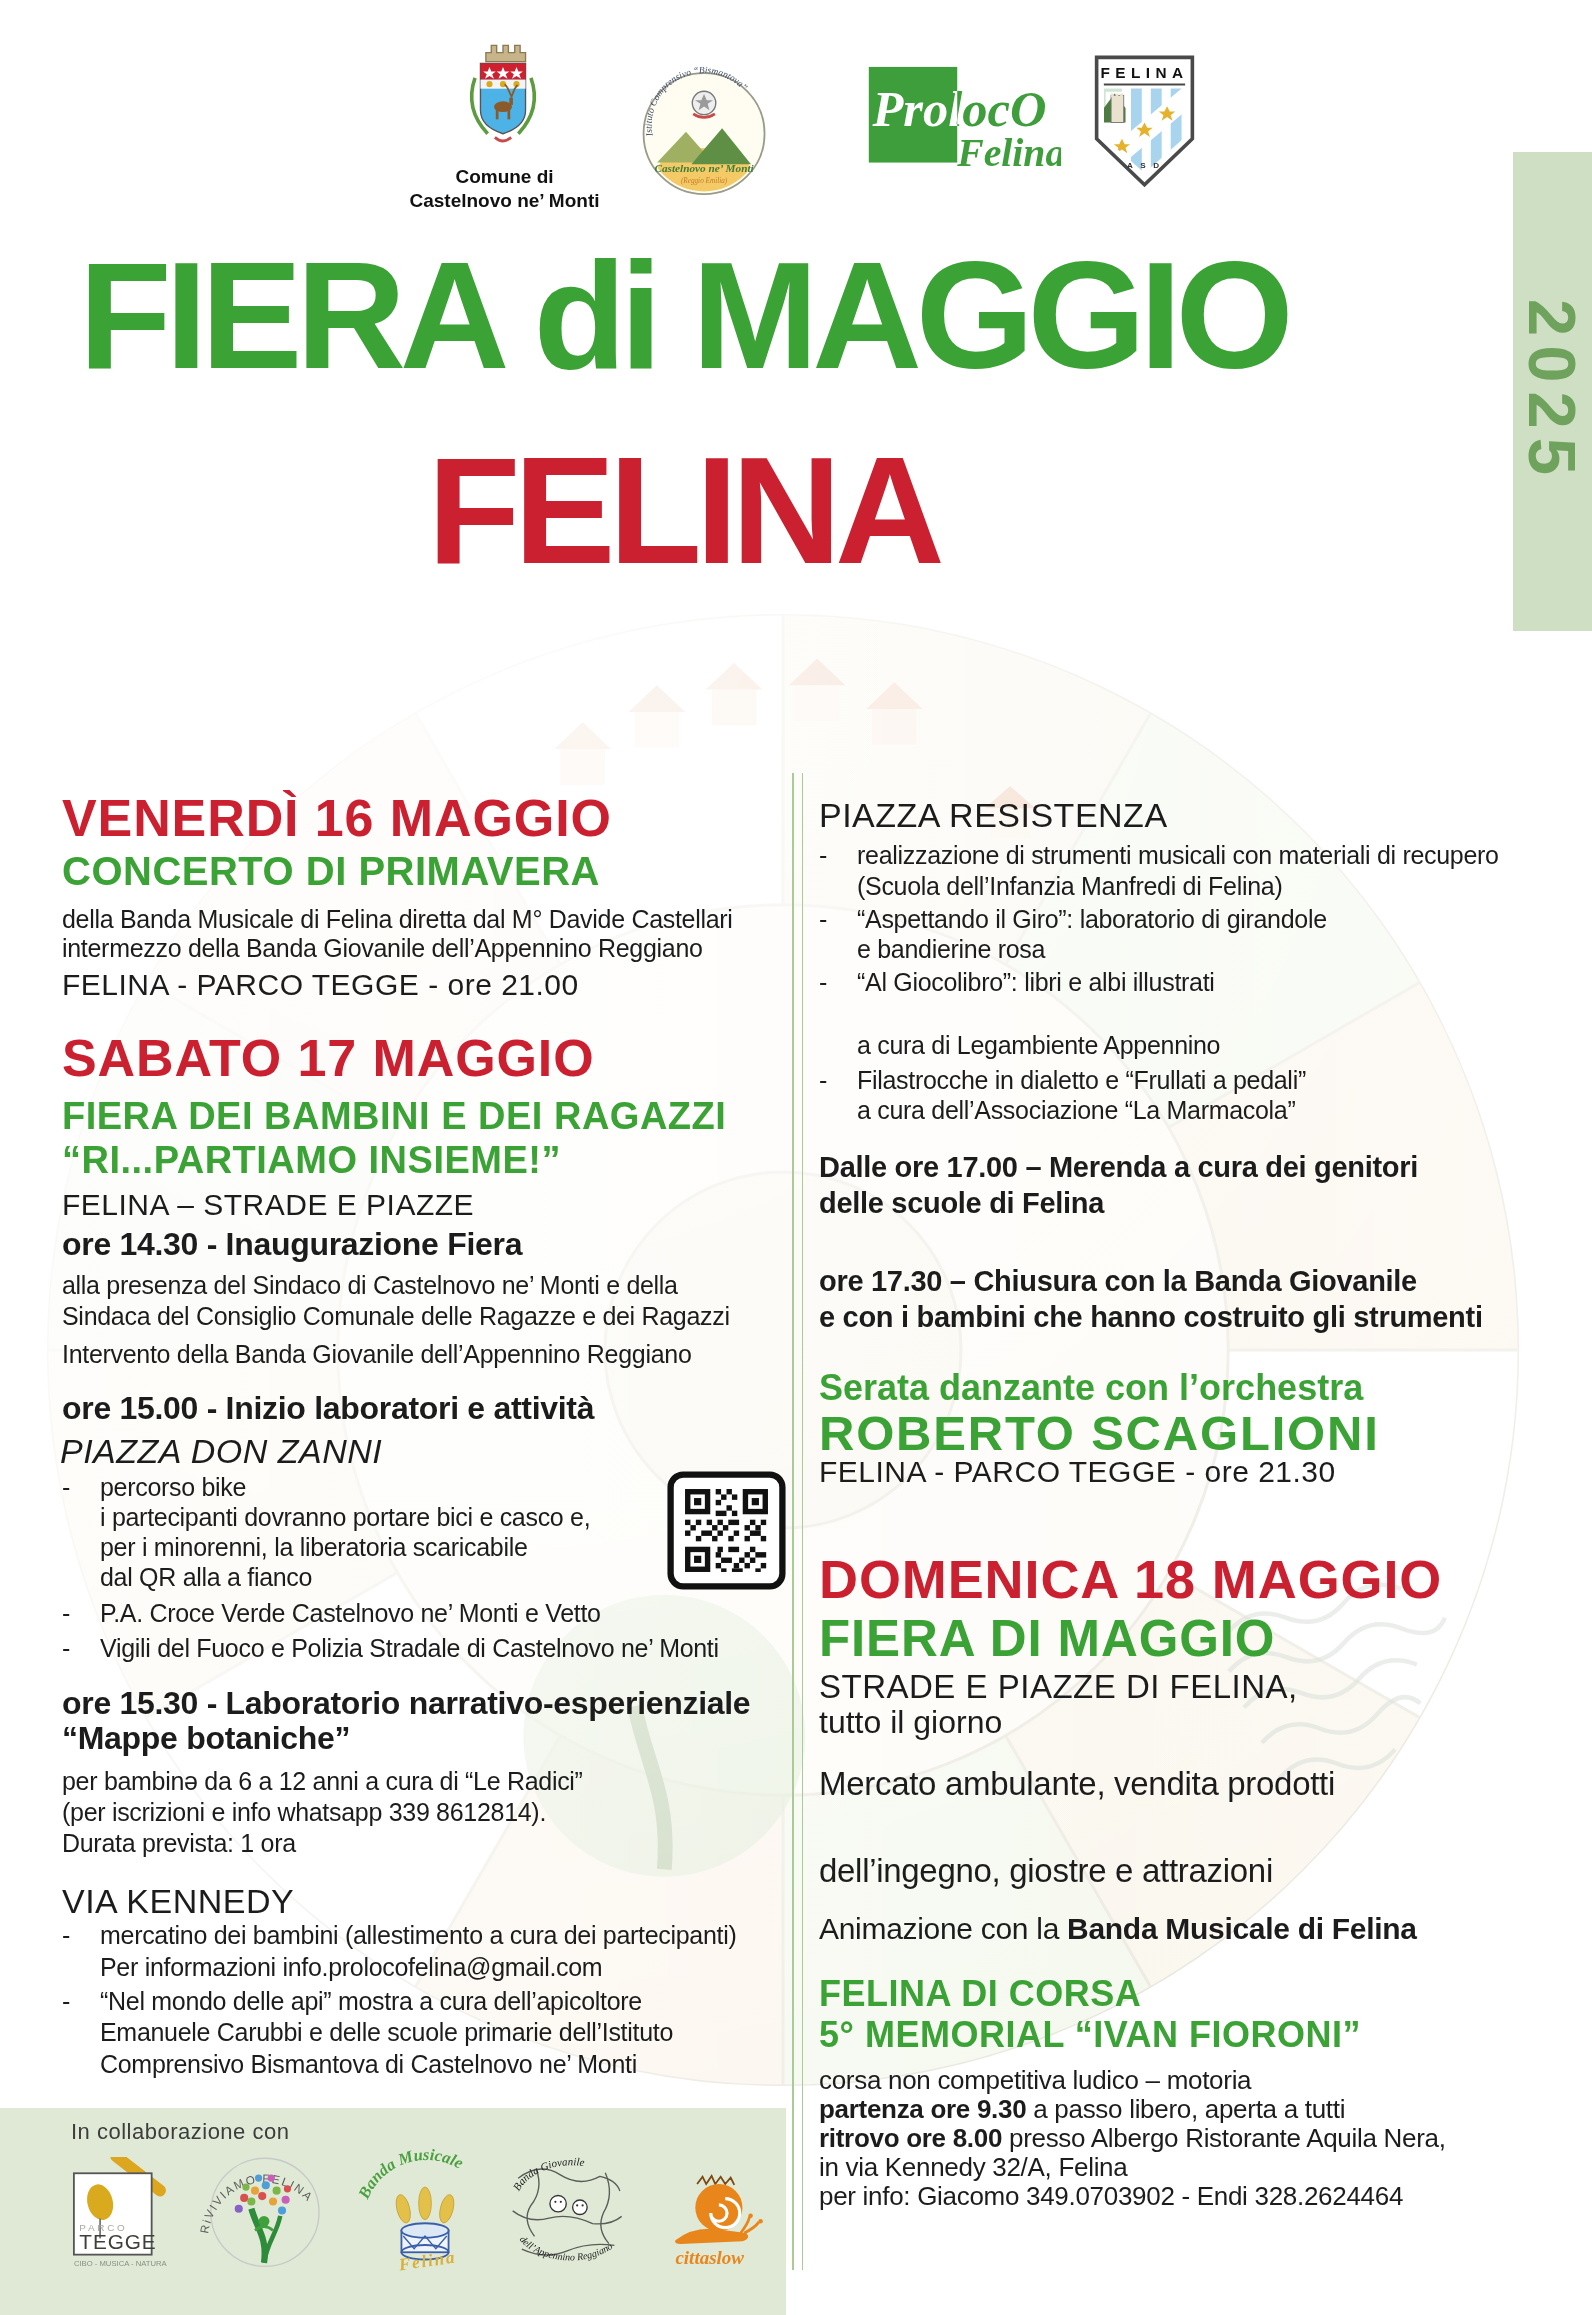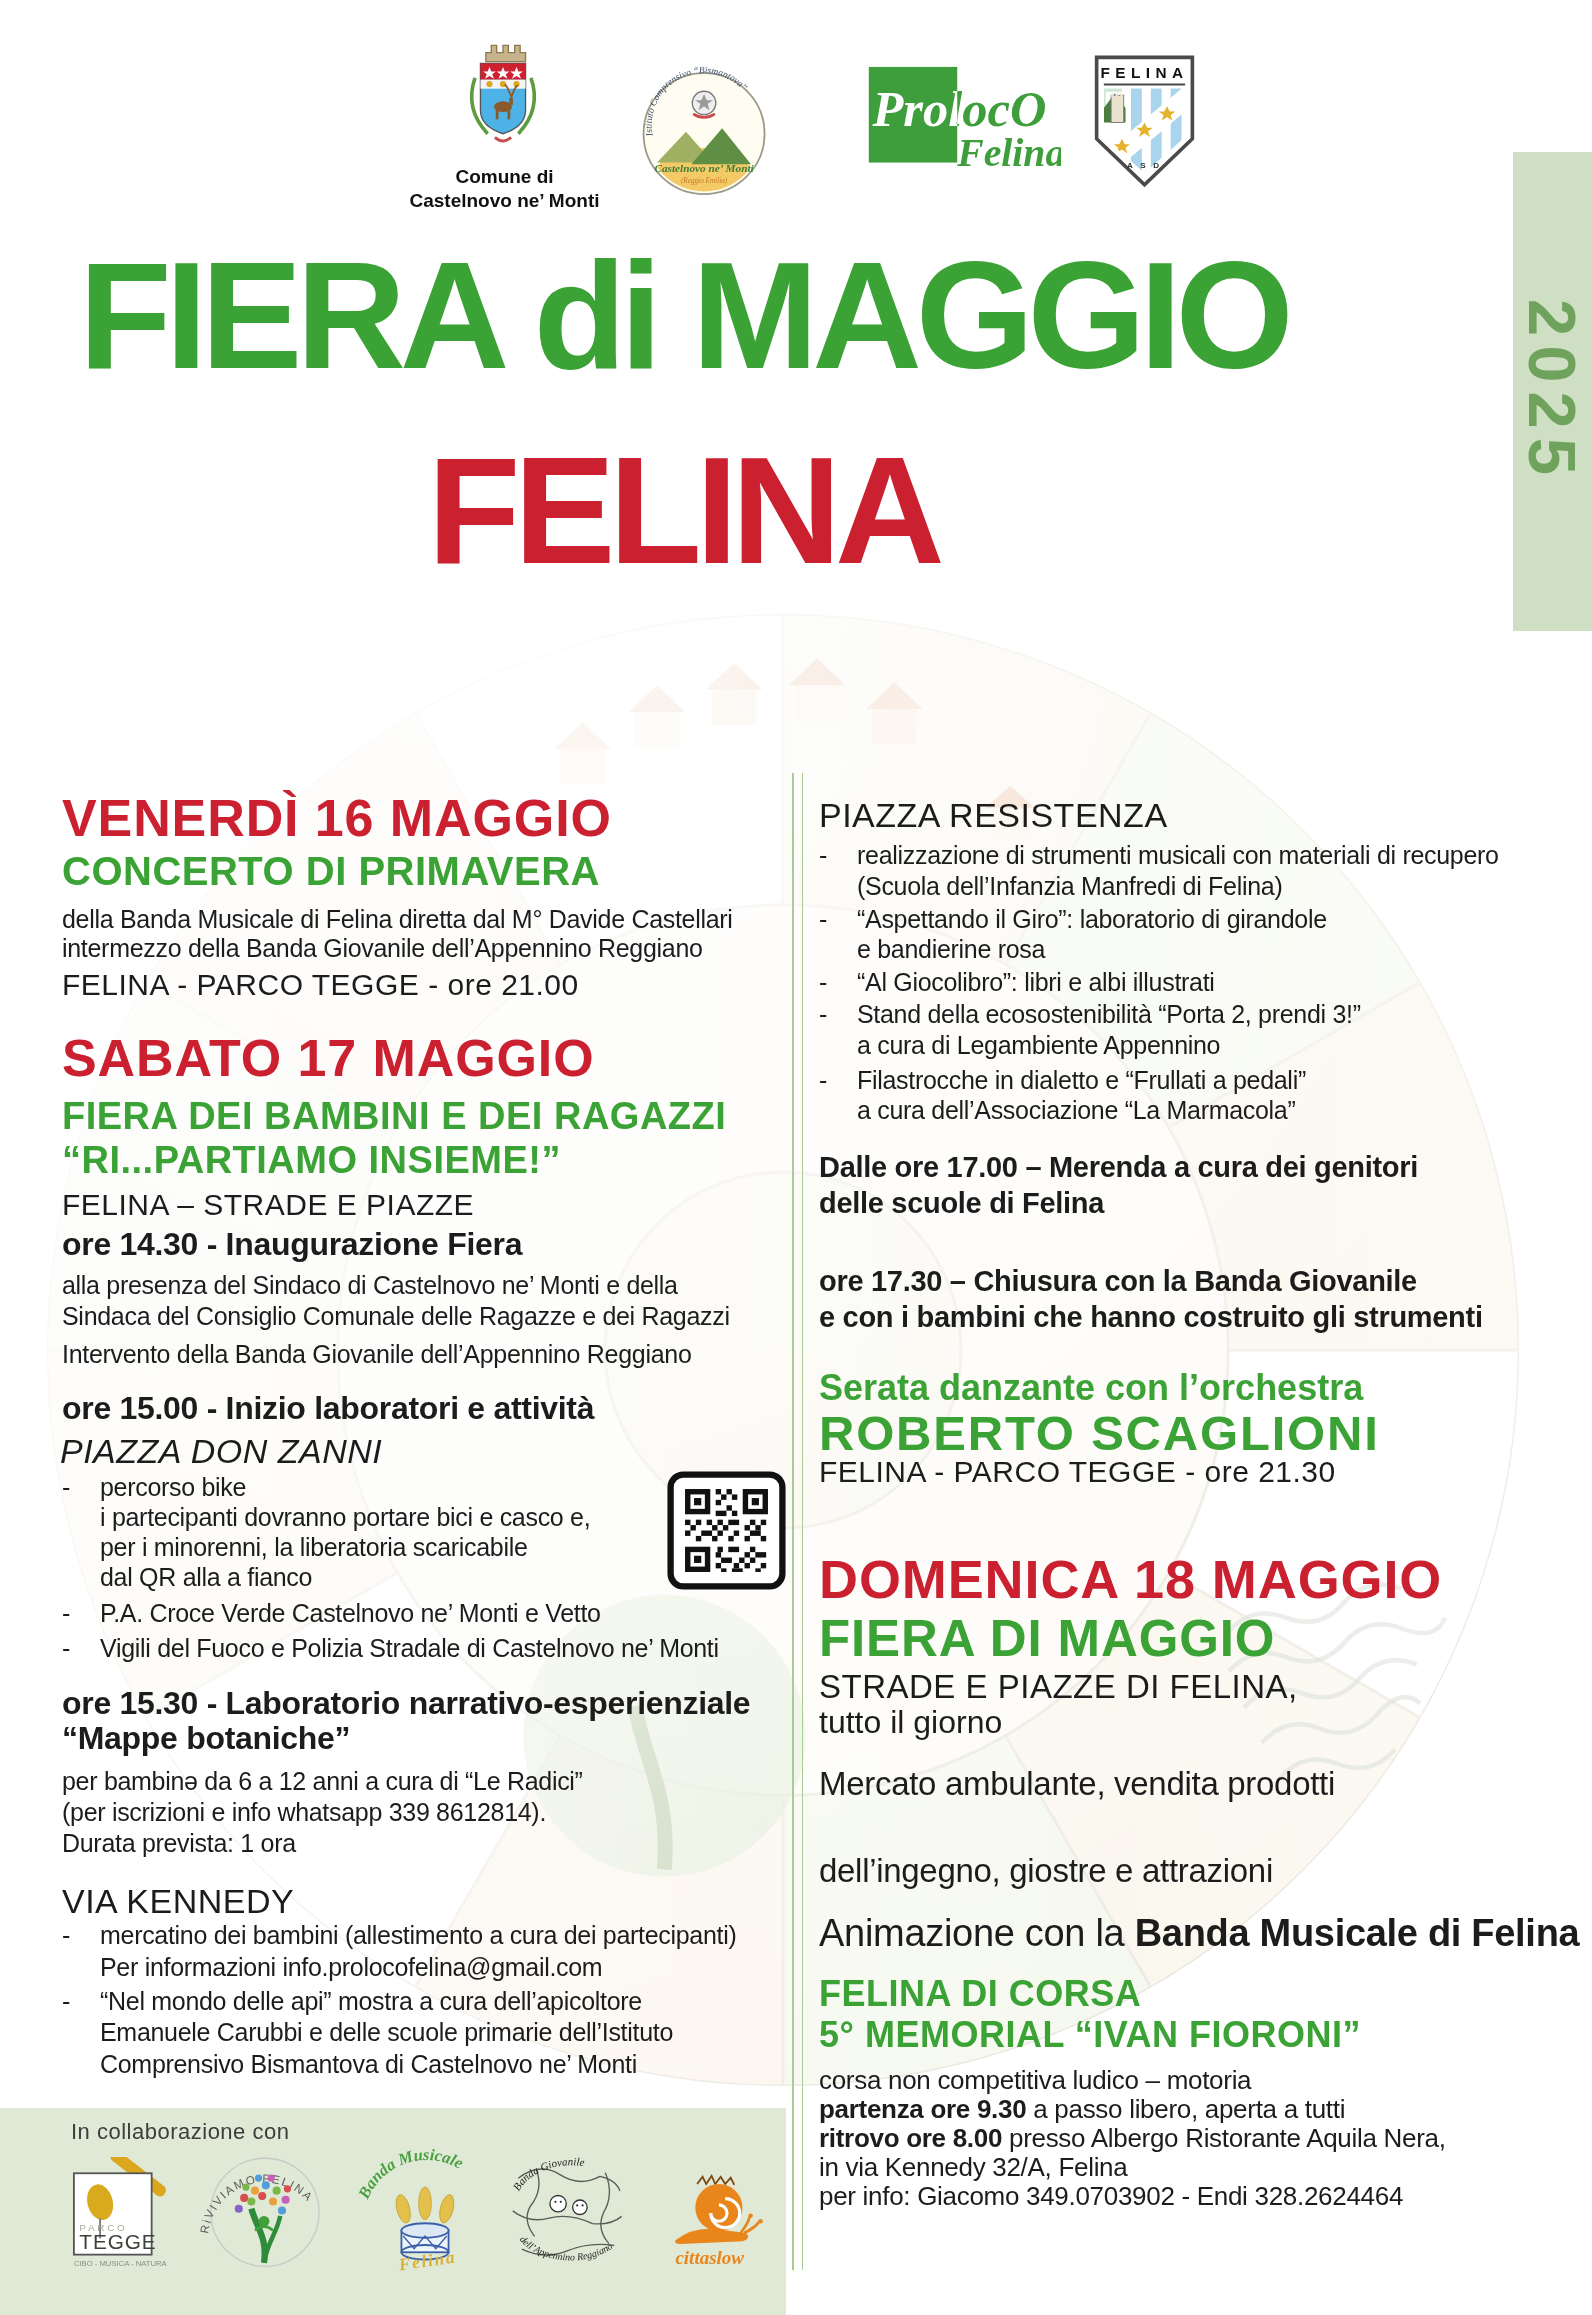--- a/index.html
+++ b/index.html
@@ -47,21 +47,21 @@
   .body{font-size:25px;letter-spacing:-0.3px;}
   .body31{font-size:26px;letter-spacing:-0.3px;}
   .venue{font-size:30px;letter-spacing:0.5px;}
   .place{font-size:34px;letter-spacing:0.5px;}
   .tbold{font-size:32px;font-weight:700;letter-spacing:-0.3px;}
   .bold33{font-size:29px;font-weight:700;letter-spacing:-0.3px;}
   .serata{font-size:36px;font-weight:700;color:var(--green);}
   .roberto{font-size:49px;font-weight:700;color:var(--green);letter-spacing:1.8px;}
   .corsa-h{font-size:36px;font-weight:700;color:var(--green);letter-spacing:0.5px;}
   .mercato{font-size:33px;letter-spacing:-0.3px;}
-  .anim{font-size:38px;letter-spacing:-0.3px;}
+  .anim{font-size:30px;letter-spacing:-0.3px;}
   .dash{display:inline-block;width:38px;}
   b{font-weight:700;}
   
   .divider{position:absolute;left:792px;top:773px;height:1497px;width:8.1px;
     border-left:2.7px solid var(--divider);border-right:1.8px solid var(--divider);}
   
   .footer-bg{position:absolute;left:0;top:2108px;width:786px;height:208px;background:var(--footer-bg);}
   .collab-label{position:absolute;left:71px;top:2119px;font-size:22px;color:#3d3d3d;letter-spacing:0.5px;}
   .serif-it{font-family:"Liberation Serif",serif;font-style:italic;font-weight:700;}
 </style>
@@ -355,21 +355,20 @@
     <div class="ln body" style="left:62px;top:1987px;"><span class="dash">-</span><span>“Nel mondo delle api” mostra a cura dell’apicoltore</span></div>
     <div class="ln body" style="left:100px;top:2018px;">Emanuele Carubbi e delle scuole primarie dell’Istituto</div>
     <div class="ln body" style="left:100px;top:2050px;">Comprensivo Bismantova di Castelnovo ne’ Monti</div>
 
     <div class="ln place" style="left:819px;top:796px;">PIAZZA RESISTENZA</div>
     <div class="ln body" style="left:819px;top:841px;"><span class="dash">-</span><span>realizzazione di strumenti musicali con materiali di recupero</span></div>
     <div class="ln body" style="left:857px;top:872px;">(Scuola dell’Infanzia Manfredi di Felina)</div>
     <div class="ln body" style="left:819px;top:905px;"><span class="dash">-</span><span>“Aspettando il Giro”: laboratorio di girandole</span></div>
     <div class="ln body" style="left:857px;top:935px;">e bandierine rosa</div>
     <div class="ln body" style="left:819px;top:968px;"><span class="dash">-</span><span>“Al Giocolibro”: libri e albi illustrati</span></div>
-    <div class="ln body" style="left:819px;top:1000px;"><span class="dash">-</span><span>Stand della ecosostenibilità “Porta 2, prendi 3!”</span></div>
     <div class="ln body" style="left:857px;top:1031px;">a cura di Legambiente Appennino</div>
     <div class="ln body" style="left:819px;top:1066px;"><span class="dash">-</span><span>Filastrocche in dialetto e “Frullati a pedali”</span></div>
     <div class="ln body" style="left:857px;top:1096px;">a cura dell’Associazione “La Marmacola”</div>
 
     <div class="ln bold33" style="left:819px;top:1151px;">Dalle ore 17.00 – Merenda a cura dei genitori</div>
     <div class="ln bold33" style="left:819px;top:1187px;">delle scuole di Felina</div>
 
     <div class="ln bold33" style="left:819px;top:1265px;">ore 17.30 – Chiusura con la Banda Giovanile</div>
     <div class="ln bold33" style="left:819px;top:1301px;">e con i bambini che hanno costruito gli strumenti</div>
 

